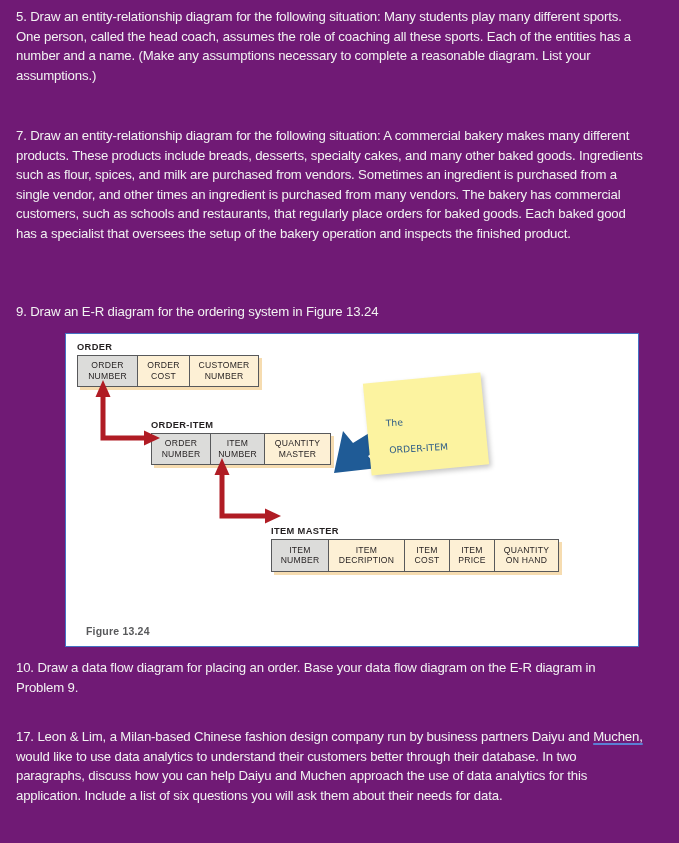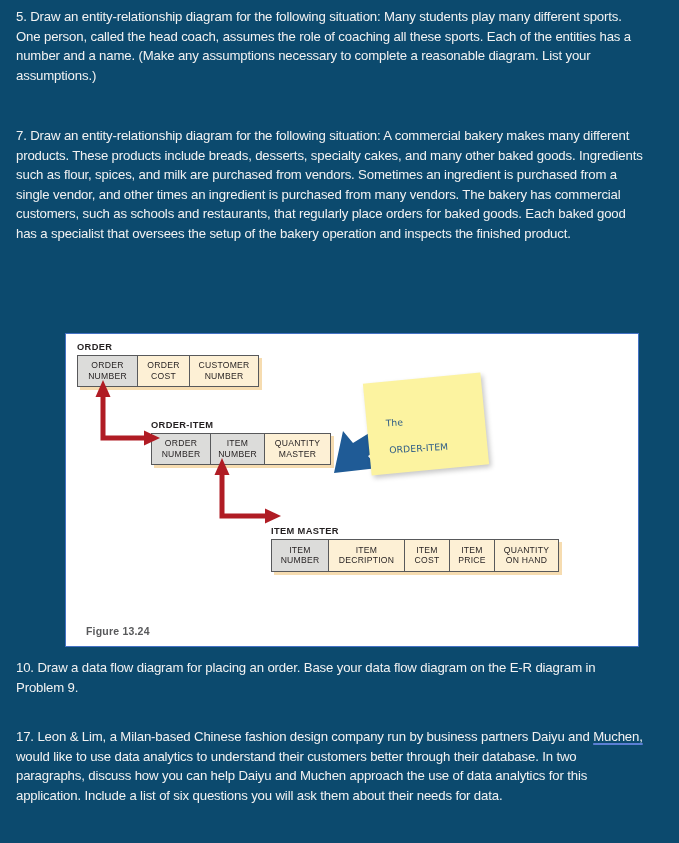--- a/index.html
+++ b/index.html
@@ -11,21 +11,21 @@
     width: 679px;
     height: 843px;
     position: relative;
     overflow: hidden;
     font-family: "Liberation Sans", sans-serif;
   }
 
   .page {
     position: absolute;
     inset: 0;
-    background: #0c4a6e;
+    background: #701a75;
   }
 
   
   .problem {
     position: absolute;
     left: 16px;
     width: 630px;
     color: #f2f2f2;
     font-family: "Liberation Sans", sans-serif;
     font-size: 13.2px;
@@ -154,20 +154,21 @@
 </style>
 </head>
 <body>
 
 <div class="page">
 
   <div class="problem" id="p5">5. Draw an entity-relationship diagram for the following situation: Many students play many different sports. One person, called the head coach, assumes the role of coaching all these sports. Each of the entities has a number and a name. (Make any assumptions necessary to complete a reasonable diagram. List your assumptions.)</div>
 
   <div class="problem" id="p7">7. Draw an entity-relationship diagram for the following situation: A commercial bakery makes many different products. These products include breads, desserts, specialty cakes, and many other baked goods. Ingredients such as flour, spices, and milk are purchased from vendors. Sometimes an ingredient is purchased from a single vendor, and other times an ingredient is purchased from many vendors. The bakery has commercial customers, such as schools and restaurants, that regularly place orders for baked goods. Each baked good has a specialist that oversees the setup of the bakery operation and inspects the finished product.</div>
 
+  <div class="problem" id="p9">9. Draw an E-R diagram for the ordering system in Figure 13.24</div>
 
   <div id="figure-box">
 
     <div class="entity" style="left:11px; top:8px;">
       <div class="entity-title">ORDER</div>
       <div class="entity-row">
         <div class="cell key" style="width:60px;height:30px;">
           <span>ORDER</span>
           <span>NUMBER</span>
         </div>

